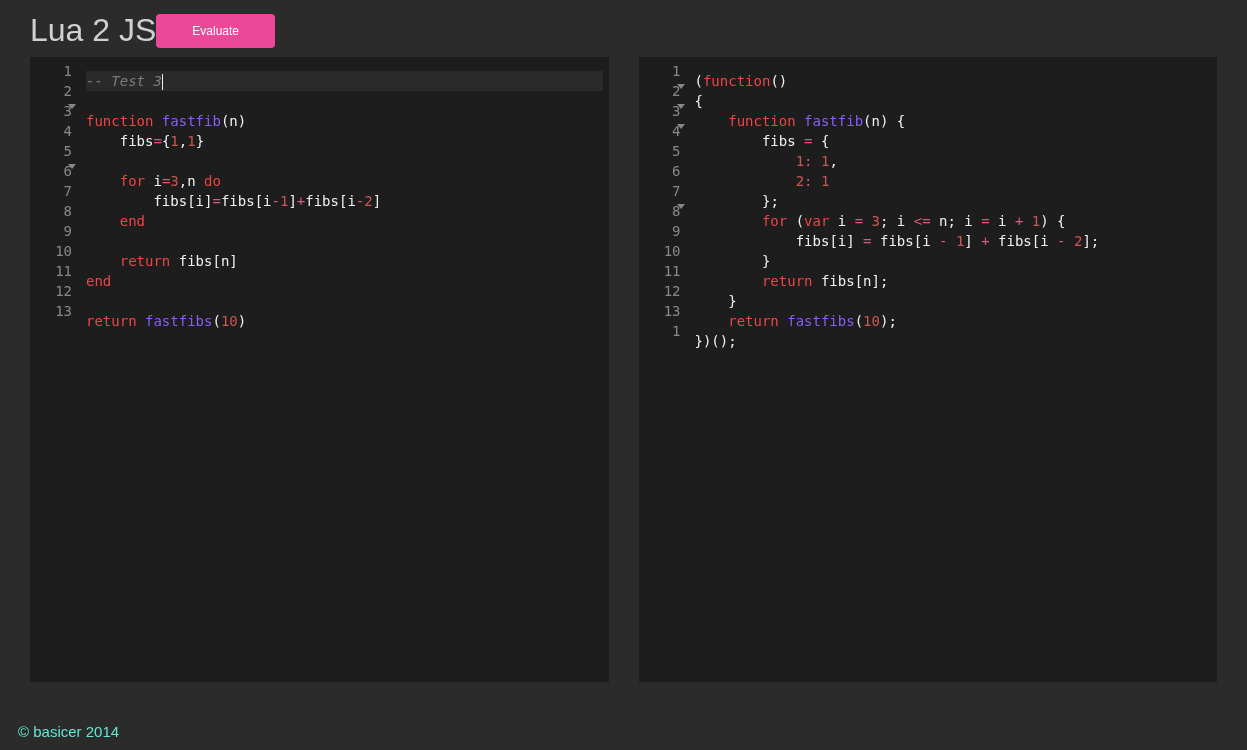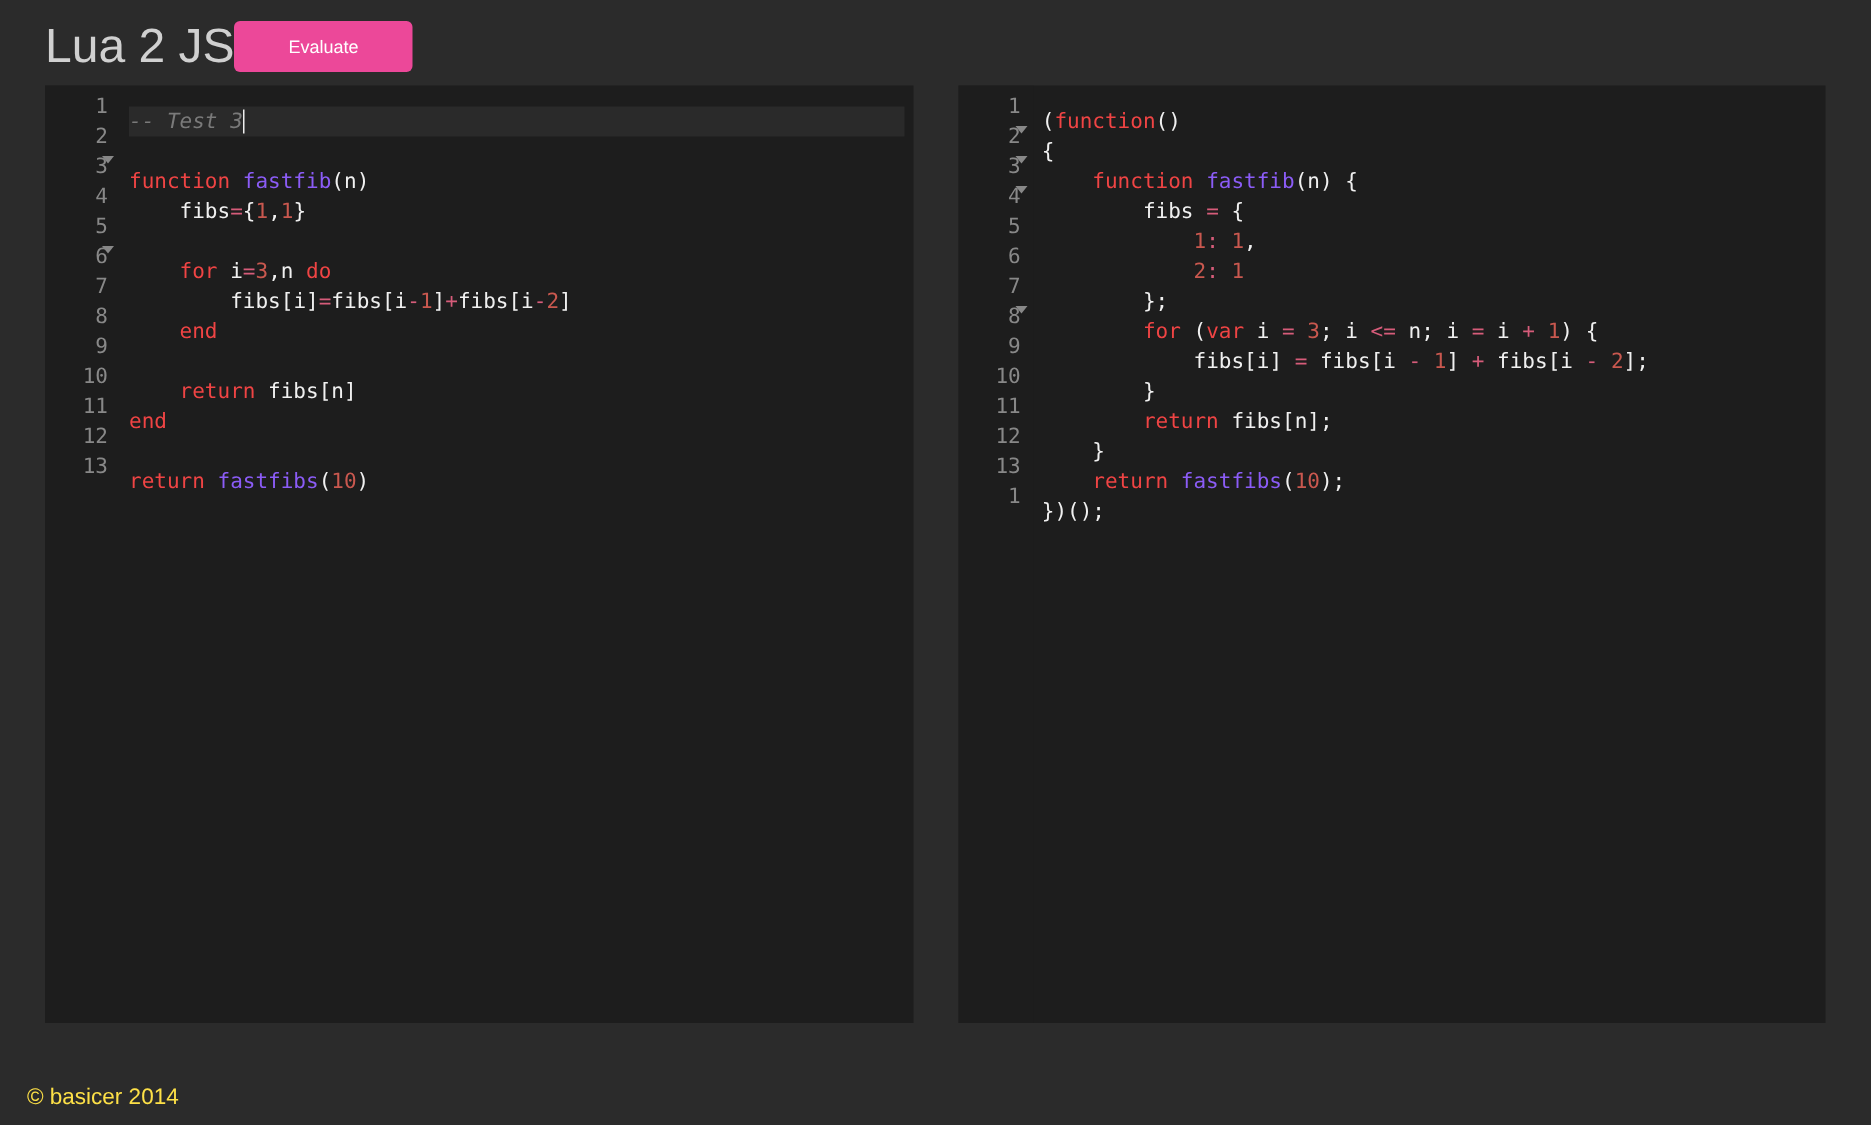--- a/index.html
+++ b/index.html
@@ -92,21 +92,21 @@
     vertical-align: middle;
   }
   .active-line {
     background: #2a2a2a;
   }
   .footer {
     position: absolute;
     bottom: 10px;
     left: 18px;
     font-size: 15px;
-    color: #fde047;
+    color: #5eead4;
     font-weight: 500;
   }
 </style>
 </head>
 <body>
 
 <div class="header">
   <div class="title">Lua 2 JS</div>
   <button class="evaluate-btn">Evaluate</button>
 </div>

